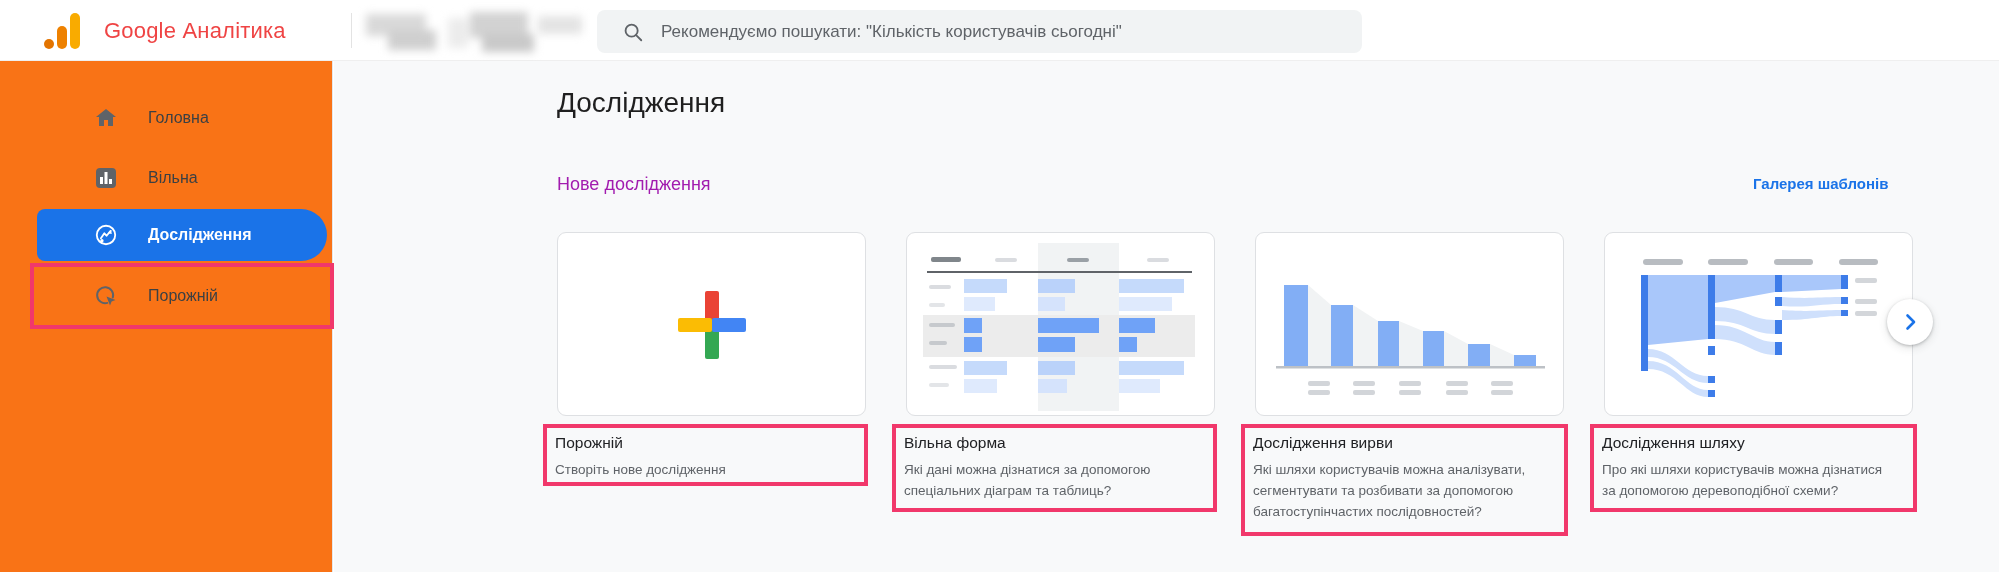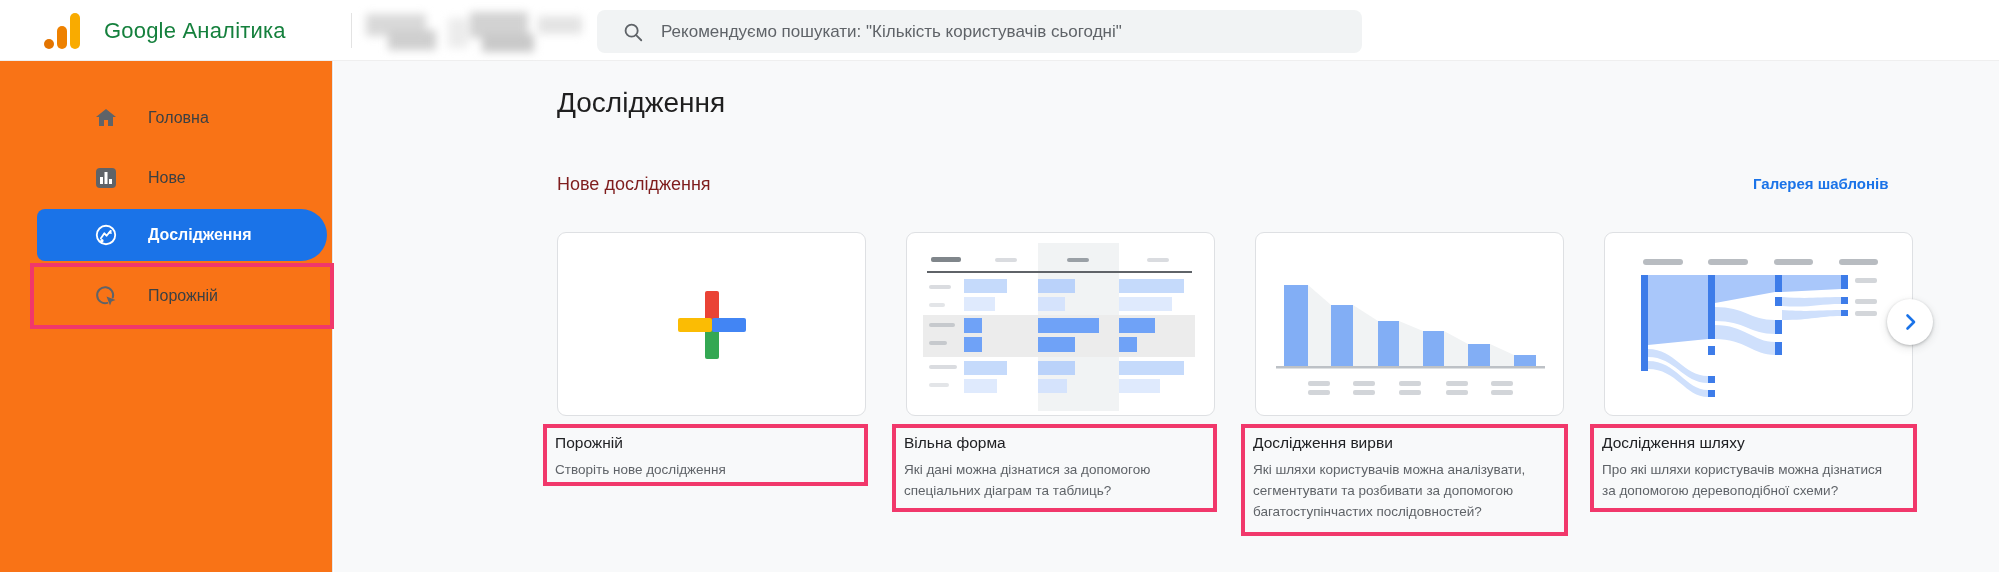--- a/index.html
+++ b/index.html
@@ -6,21 +6,21 @@
   html,body { width:1999px; height:572px; background:#fff; }
   body { font-family:"Liberation Sans", sans-serif; color:#202124; }
   #app { position:relative; width:1999px; height:572px; overflow:hidden; background:#fff; }
 
   
   .header { position:absolute; left:0; top:0; width:1999px; height:61px; background:#fff; border-bottom:1px solid #efefef; }
   .logo-mark { position:absolute; left:44px; top:12px; width:38px; height:37px; }
   .logo-dot { position:absolute; left:0; top:27px; width:10px; height:10px; border-radius:50%; background:#e37400; }
   .logo-bar-mid { position:absolute; left:13px; top:14px; width:10px; height:23px; border-radius:5px; background:#ee8100; }
   .logo-bar-tall { position:absolute; left:26px; top:1px; width:10px; height:36px; border-radius:5px; background:#f9ab00; }
-  .app-title { position:absolute; left:104px; top:0; height:61px; line-height:61px; font-size:22px; color:#15803d; letter-spacing:.2px; }
+  .app-title { position:absolute; left:104px; top:0; height:61px; line-height:61px; font-size:22px; color:#ef4444; letter-spacing:.2px; }
   .header-divider { position:absolute; left:351px; top:13px; width:1px; height:35px; background:#e3e3e3; }
   .redacted { position:absolute; left:362px; top:8px; width:224px; height:46px; overflow:hidden; filter:blur(4px); }
   .redacted .rb { position:absolute; }
   .rb1 { left:4px; top:6px; width:60px; height:22px; background:#d9d9d9; }
   .rb2 { left:26px; top:22px; width:48px; height:20px; background:#cfcfcf; }
   .rb3 { left:86px; top:10px; width:20px; height:30px; background:#ececec; }
   .rb4 { left:108px; top:4px; width:58px; height:26px; background:#d2d2d2; }
   .rb5 { left:120px; top:26px; width:52px; height:18px; background:#c9c9c9; }
   .rb6 { left:176px; top:8px; width:44px; height:18px; background:#e4e4e4; }
   .search-bar { position:absolute; left:597px; top:10px; width:765px; height:43px; background:#f1f3f4; border-radius:8px; display:flex; align-items:center; cursor:text; }
@@ -37,21 +37,21 @@
   .nav-explore { top:148px; left:37px; width:290px; background:#1a73e8; border-radius:8px 26px 26px 8px; }
   .nav-explore .nav-icon { left:57px; }
   .nav-explore .nav-label { left:111px; color:#fff; font-weight:bold; }
   .nav-ads { top:209px; }
   .annotation { position:absolute; border:4px solid #f1386b; background:transparent; pointer-events:none; }
   .ann-sidebar { left:30px; top:202px; width:304px; height:66px; }
 
   
   .main { position:absolute; left:334px; top:61px; width:1665px; height:511px; background:#f8f9fa; }
   .page-title { position:absolute; left:223px; top:26px; font-size:28px; font-weight:400; color:#1f1f1f; }
-  .section-title { position:absolute; left:223px; top:113px; font-size:18px; color:#7f1d1d; }
+  .section-title { position:absolute; left:223px; top:113px; font-size:18px; color:#a21caf; }
   .gallery-link { position:absolute; left:1419px; top:114px; width:150px; font-size:15px; font-weight:bold; color:#1a73e8; cursor:pointer; white-space:nowrap; }
 
   .card { position:absolute; top:171px; width:309px; height:184px; background:#fff; border:1px solid #dee0e3; border-radius:9px; cursor:pointer; overflow:hidden; }
   .card-1 { left:223px; }
   .card-2 { left:572px; }
   .card-3 { left:921px; }
   .card-4 { left:1270px; }
   .thumb { position:absolute; left:0; top:0; width:309px; height:184px; }
 
   .next-btn { position:absolute; left:1553px; top:238px; width:46px; height:46px; border-radius:50%; background:#fff; box-shadow:0 1px 3px rgba(60,64,67,.3), 0 3px 8px rgba(60,64,67,.15); display:flex; align-items:center; justify-content:center; cursor:pointer; z-index:5; }
@@ -110,21 +110,21 @@
 
     <div class="nav-item nav-reports">
       <span class="nav-icon">
         <svg width="24" height="24" viewBox="0 0 24 24">
           <rect x="2" y="2" width="20" height="20" rx="4" fill="#5f6368"></rect>
           <rect x="6" y="11" width="3" height="7" fill="#fff"></rect>
           <rect x="10.5" y="6" width="3" height="12" fill="#fff"></rect>
           <rect x="15" y="13" width="3" height="5" fill="#fff"></rect>
         </svg>
       </span>
-      <span class="nav-label">Нове</span>
+      <span class="nav-label">Вільна</span>
     </div>
 
     <div class="nav-item nav-explore">
       <span class="nav-icon">
         <svg width="26" height="26" viewBox="0 0 26 26" fill="none">
           <circle cx="13" cy="13" r="10" stroke="#fff" stroke-width="2"></circle>
           <path d="M7.5 16.5 L11.2 11.2 L13.6 13.8 L18 8.6" stroke="#fff" stroke-width="2" fill="none" stroke-linecap="round" stroke-linejoin="round"></path>
           <path d="M18.6 7.6 l0.6 4.2 -4.2 -0.8 z" fill="#fff"></path>
           <circle cx="8.6" cy="19.2" r="1.8" fill="#fff"></circle>
         </svg>

